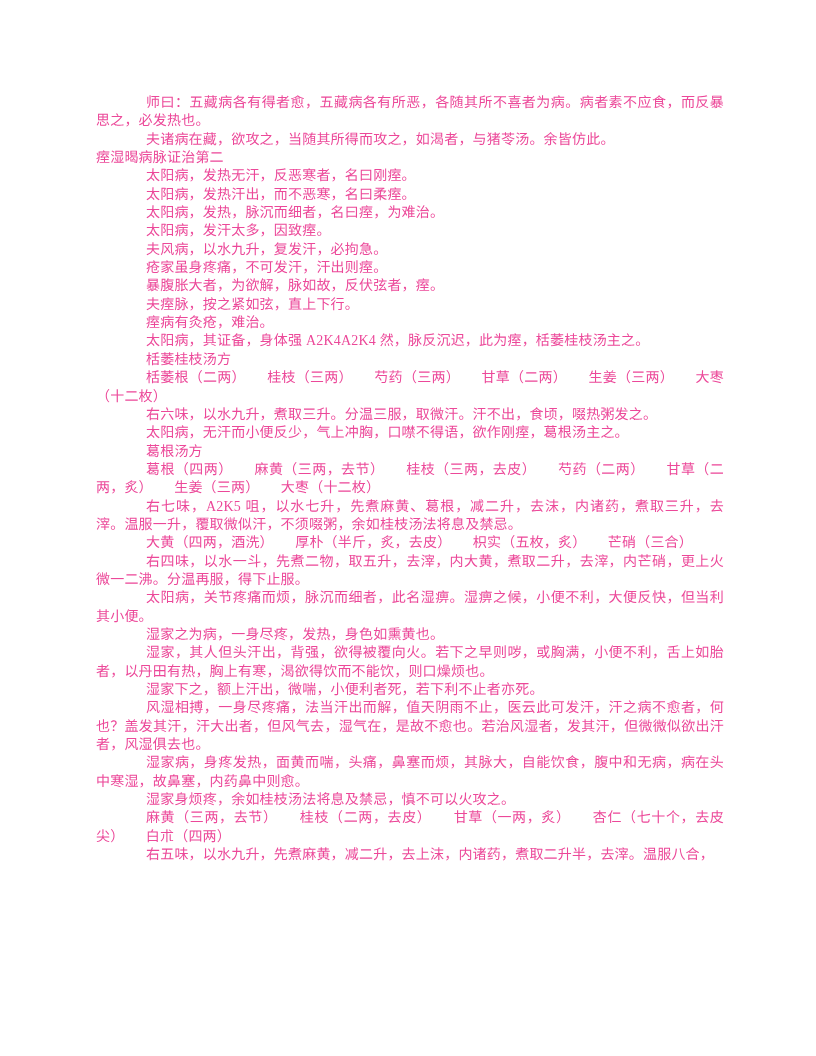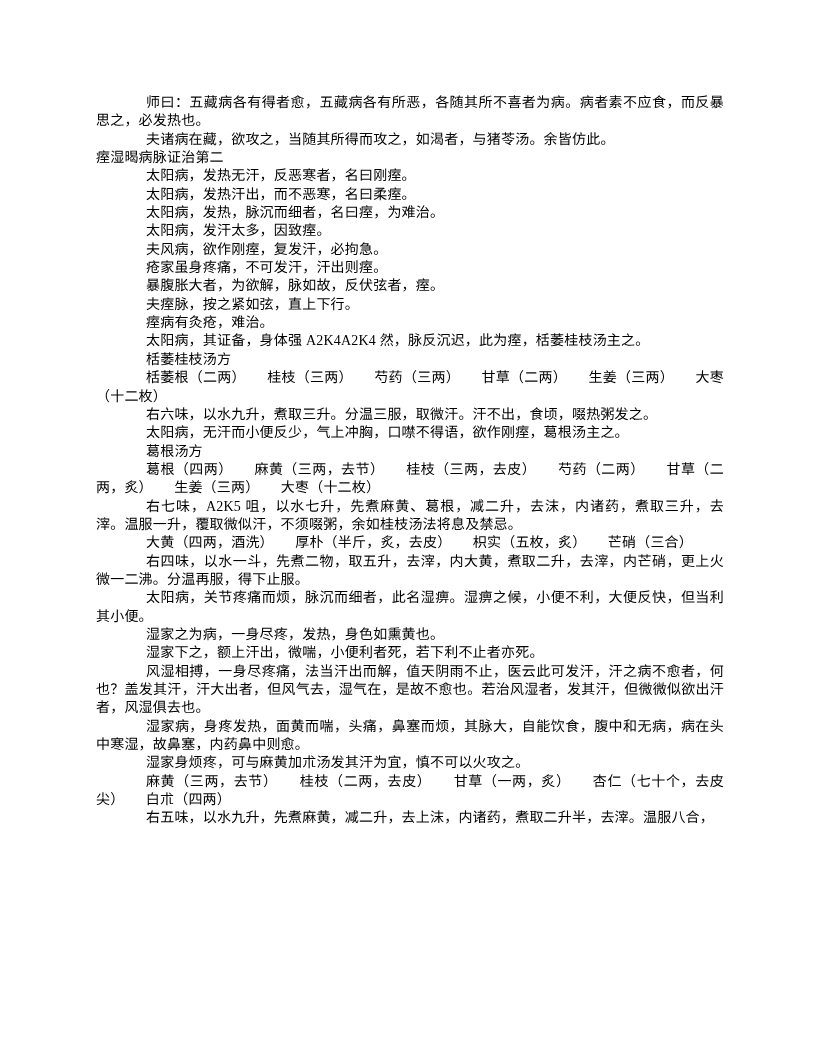--- a/index.html
+++ b/index.html
@@ -9,21 +9,21 @@
     height: 1056px;
     background: #ffffff;
     overflow: hidden;
     font-family: "Liberation Serif", "DejaVu Serif", serif;
   }
   .text-column {
     position: absolute;
     left: 96px;
     top: 94px;
     width: 628px;
-    color: #000000;
+    color: #ec4899;
     font-size: 14px;
     line-height: 18.35px;
     text-align: justify;
     letter-spacing: 0.2px;
   }
   .text-column p { margin: 0; padding: 0; }
   p.body  { text-indent: 50px; }
   p.flush { text-indent: 0; }
 </style>
 </head>
@@ -31,37 +31,38 @@
 
 <div class="page">
   <div class="text-column">
     <p class="body">师曰：五藏病各有得者愈，五藏病各有所恶，各随其所不喜者为病。病者素不应食，而反暴思之，必发热也。</p>
     <p class="body">夫诸病在藏，欲攻之，当随其所得而攻之，如渴者，与猪苓汤。余皆仿此。</p>
     <p class="flush">痓湿暍病脉证治第二</p>
     <p class="body">太阳病，发热无汗，反恶寒者，名曰刚痓。</p>
     <p class="body">太阳病，发热汗出，而不恶寒，名曰柔痓。</p>
     <p class="body">太阳病，发热，脉沉而细者，名曰痓，为难治。</p>
     <p class="body">太阳病，发汗太多，因致痓。</p>
-    <p class="body">夫风病，欲作刚痓，复发汗，必拘急。</p>
+    <p class="body">夫风病，以水九升，复发汗，必拘急。</p>
     <p class="body">疮家虽身疼痛，不可发汗，汗出则痓。</p>
     <p class="body">暴腹胀大者，为欲解，脉如故，反伏弦者，痓。</p>
     <p class="body">夫痓脉，按之紧如弦，直上下行。</p>
     <p class="body">痓病有灸疮，难治。</p>
     <p class="body">太阳病，其证备，身体强 A2K4A2K4 然，脉反沉迟，此为痓，栝萎桂枝汤主之。</p>
     <p class="body">栝萎桂枝汤方</p>
     <p class="body">栝萎根（二两）　　桂枝（三两）　　芍药（三两）　　甘草（二两）　　生姜（三两）　　大枣（十二枚）</p>
     <p class="body">右六味，以水九升，煮取三升。分温三服，取微汗。汗不出，食顷，啜热粥发之。</p>
     <p class="body">太阳病，无汗而小便反少，气上冲胸，口噤不得语，欲作刚痓，葛根汤主之。</p>
     <p class="body">葛根汤方</p>
     <p class="body">葛根（四两）　　麻黄（三两，去节）　　桂枝（三两，去皮）　　芍药（二两）　　甘草（二两，炙）　　生姜（三两）　　大枣（十二枚）</p>
     <p class="body">右七味，A2K5 咀，以水七升，先煮麻黄、葛根，减二升，去沫，内诸药，煮取三升，去滓。温服一升，覆取微似汗，不须啜粥，余如桂枝汤法将息及禁忌。</p>
     <p class="body">大黄（四两，酒洗）　　厚朴（半斤，炙，去皮）　　枳实（五枚，炙）　　芒硝（三合）</p>
     <p class="body">右四味，以水一斗，先煮二物，取五升，去滓，内大黄，煮取二升，去滓，内芒硝，更上火微一二沸。分温再服，得下止服。</p>
     <p class="body">太阳病，关节疼痛而烦，脉沉而细者，此名湿痹。湿痹之候，小便不利，大便反快，但当利其小便。</p>
     <p class="body">湿家之为病，一身尽疼，发热，身色如熏黄也。</p>
+    <p class="body">湿家，其人但头汗出，背强，欲得被覆向火。若下之早则哕，或胸满，小便不利，舌上如胎者，以丹田有热，胸上有寒，渴欲得饮而不能饮，则口燥烦也。</p>
     <p class="body">湿家下之，额上汗出，微喘，小便利者死，若下利不止者亦死。</p>
     <p class="body">风湿相搏，一身尽疼痛，法当汗出而解，值天阴雨不止，医云此可发汗，汗之病不愈者，何也？盖发其汗，汗大出者，但风气去，湿气在，是故不愈也。若治风湿者，发其汗，但微微似欲出汗者，风湿俱去也。</p>
     <p class="body">湿家病，身疼发热，面黄而喘，头痛，鼻塞而烦，其脉大，自能饮食，腹中和无病，病在头中寒湿，故鼻塞，内药鼻中则愈。</p>
-    <p class="body">湿家身烦疼，可与麻黄加朮汤发其汗为宜，慎不可以火攻之。</p>
+    <p class="body">湿家身烦疼，余如桂枝汤法将息及禁忌，慎不可以火攻之。</p>
     <p class="body">麻黄（三两，去节）　　桂枝（二两，去皮）　　甘草（一两，炙）　　杏仁（七十个，去皮尖）　　白朮（四两）</p>
     <p class="body">右五味，以水九升，先煮麻黄，减二升，去上沫，内诸药，煮取二升半，去滓。温服八合，</p>
   </div>
 </div>
 
 </body></html>

